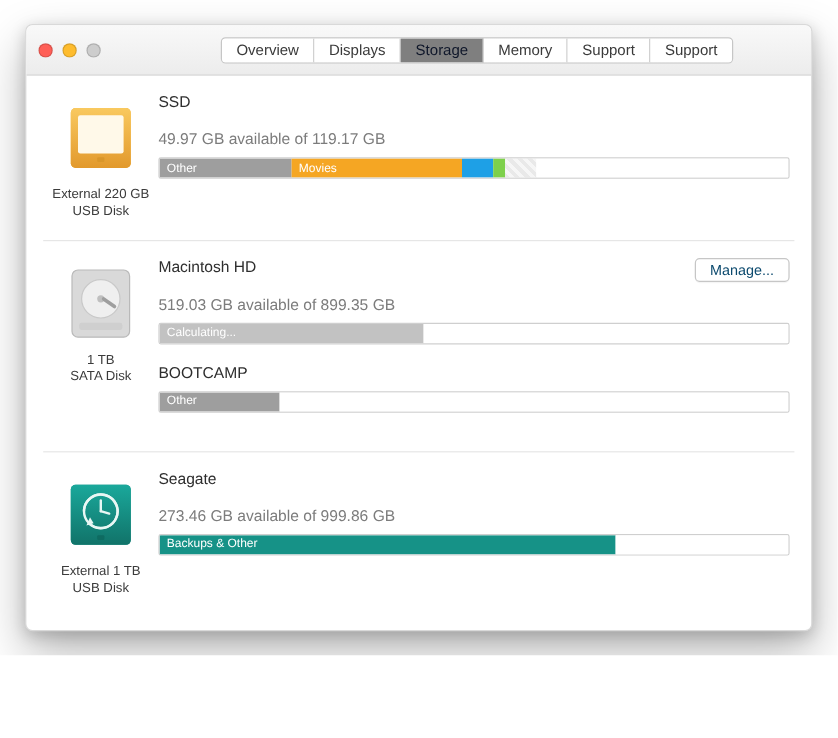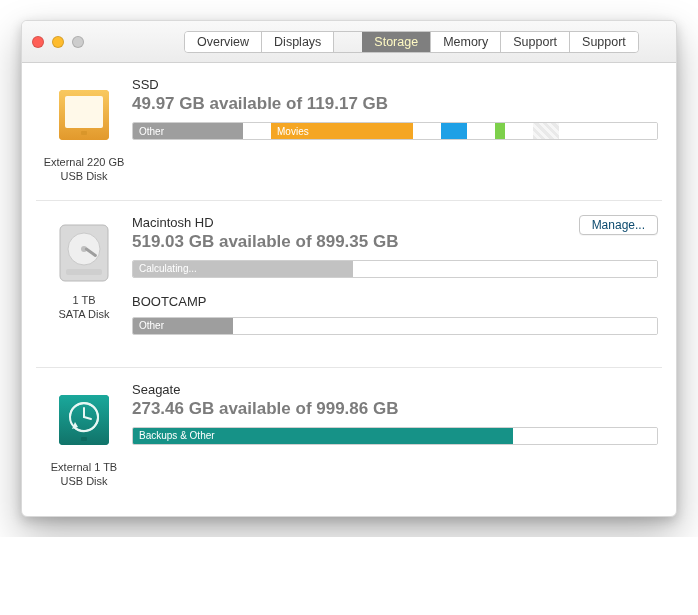--- a/index.html
+++ b/index.html
@@ -29,51 +29,50 @@
     .tabs { display: flex; margin-left: 88px; border: 1px solid #c6c6c6; border-radius: 4px; overflow: hidden; height: 22px; }
     .tab {
       font-size: 12.5px; color: #3a3a3a;
       padding: 0 12px;
       display: flex; align-items: center;
       background: #fff;
       border-right: 1px solid #c6c6c6;
       cursor: default;
     }
     .tab:last-child { border-right: none; }
-    .tab.active { background: #7f7f7f; color: #fef9c3; margin-left: 28px; }
+    .tab.active { background: #7f7f7f; color: #0f172a; }
     .content { padding: 0 14px 18px 14px; }
     .disk-group {
       display: flex;
       padding: 14px 0 10px 0;
     }
     .disk-group + .disk-group { border-top: 1px solid #e6e6e6; margin-top: 6px; }
     .icon-col { width: 96px; display: flex; flex-direction: column; align-items: center; padding-top: 4px; }
     .icon-wrap { width: 68px; height: 68px; display:flex; align-items:center; justify-content:center; }
     .icon-label { font-size: 11px; color: #3b3b3b; text-align: center; line-height: 1.3; margin-top: 6px; width: 96px; }
     .vols { flex: 1; padding-right: 4px; }
     .vol { margin-bottom: 16px; }
     .vol-header { display: flex; justify-content: space-between; align-items: flex-start; }
     .vol-name { font-size: 13px; color: #2e2e2e; }
-    .vol-sub { font-size: 17px; color: #7c7c7c; margin-top: 2px; font-weight: bold; }
+    .vol-sub { font-size: 13px; color: #7c7c7c; margin-top: 16px; }
     .manage-btn {
       font-size: 12px; color: #0c4a6e;
       background: #fff; border: 1px solid #c6c6c6;
       border-radius: 4px; padding: 2px 12px;
       box-shadow: 0 1px 0 rgba(0,0,0,0.04);
       cursor: default;
     }
     .bar {
       margin-top: 8px;
       height: 18px;
       border: 1px solid #cfcfcf;
       border-radius: 2px;
       overflow: hidden;
       display: flex;
       background: #fff;
-      gap: 28px;
     }
     .seg {
       height: 100%;
       display: flex; align-items:center;
       font-size: 10px; color: #fff;
       padding: 0 6px;
       white-space: nowrap;
       overflow: hidden;
     }
     .seg.nolabel { padding: 0; }

